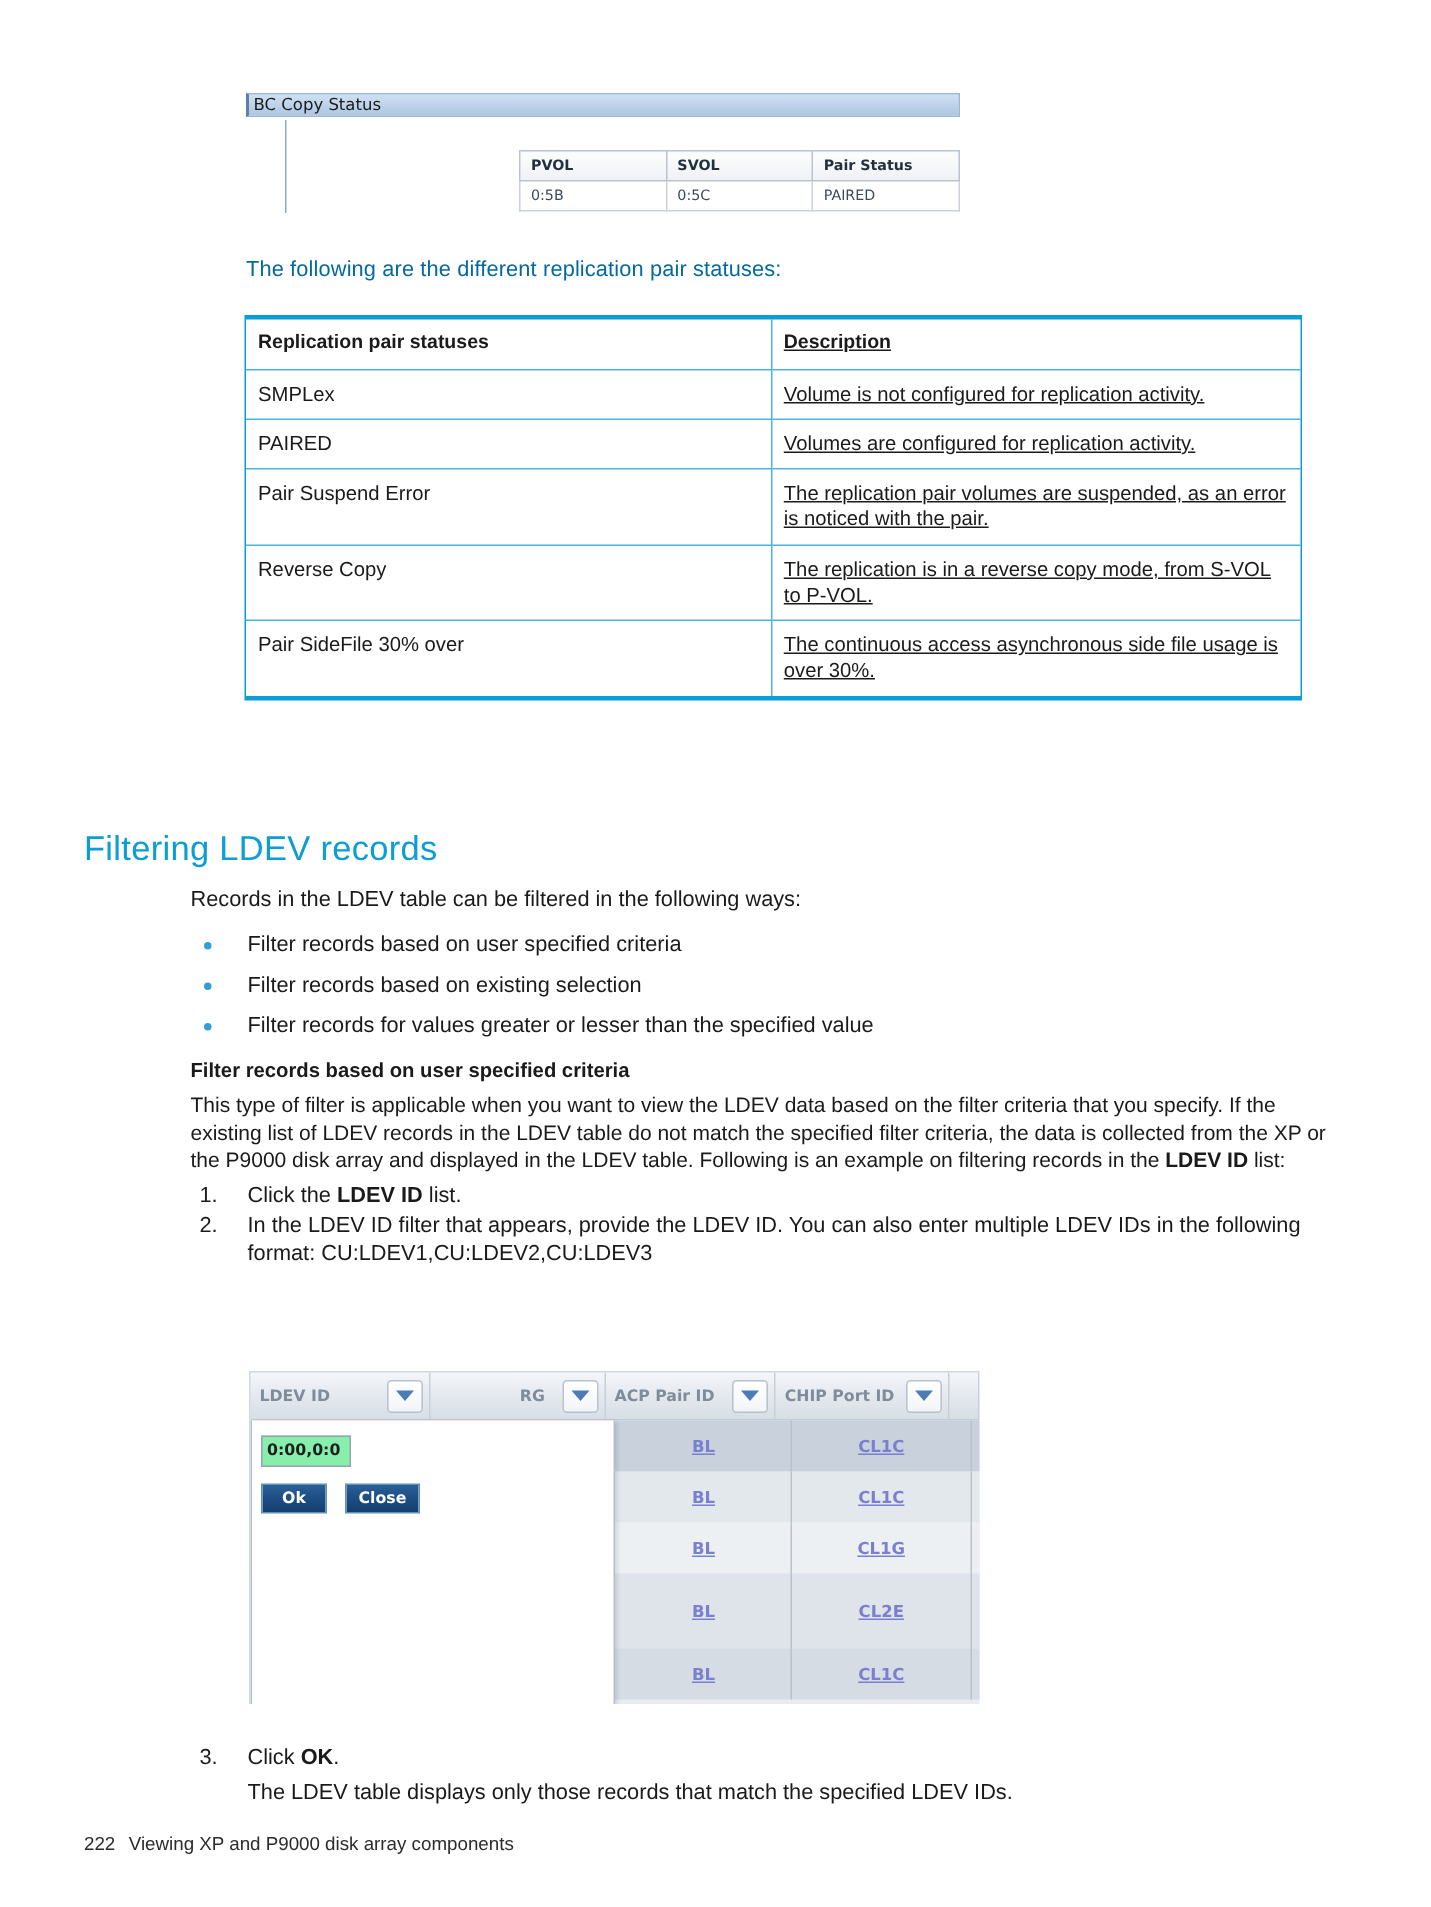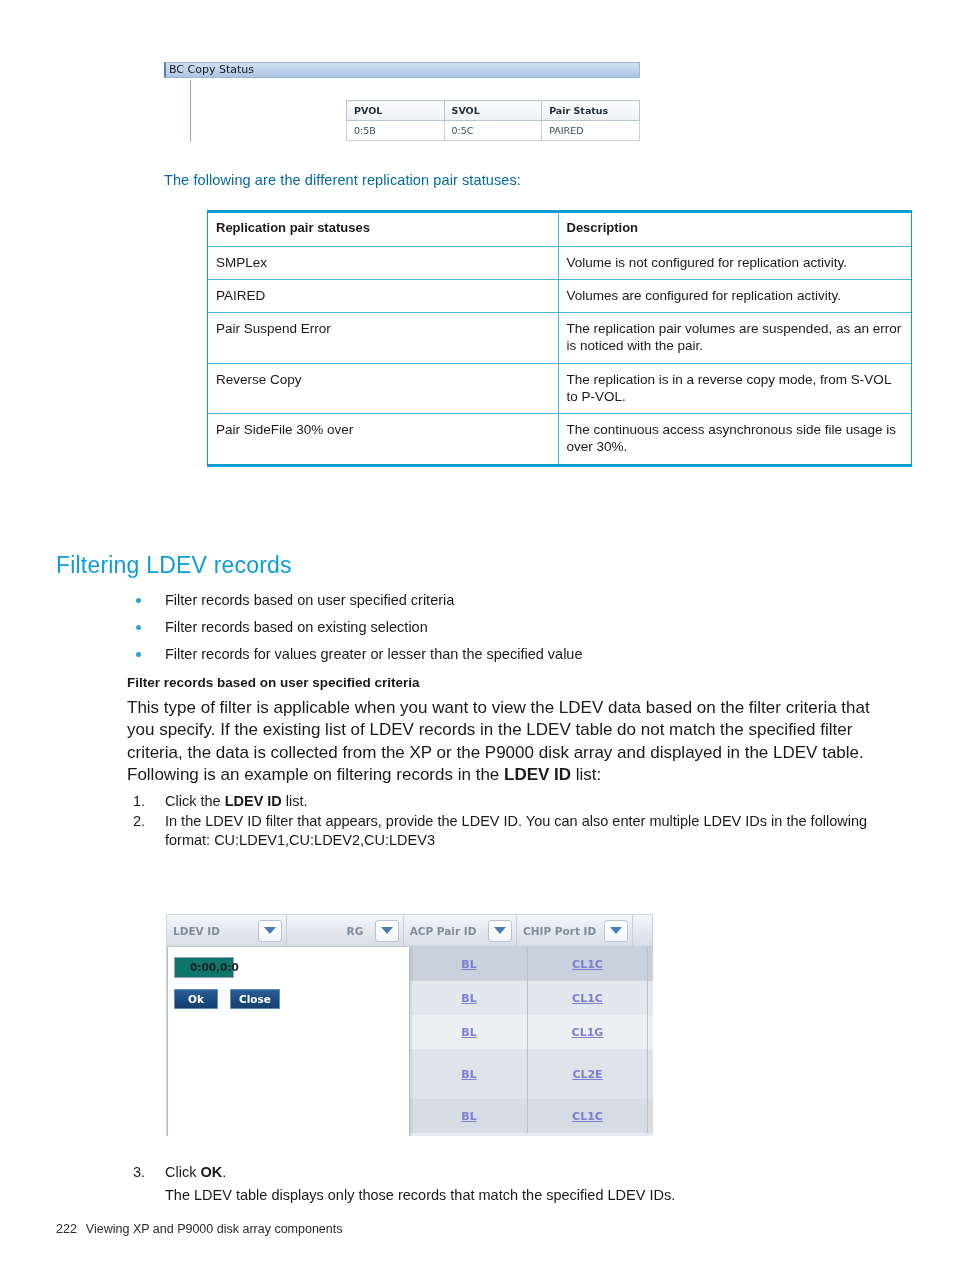--- a/index.html
+++ b/index.html
@@ -90,21 +90,20 @@
   
   .rep-table-wrap {
     position: absolute;
     left: 163px;
     top: 210px;
     width: 705px;
     border-top: 3px solid #0b9dd6;
     border-bottom: 3px solid #0b9dd6;
     border-left: 1px solid #0b9dd6;
     border-right: 1px solid #0b9dd6;
-    margin-left: 44px;
   }
   table.rep-table {
     width: 100%;
     border-collapse: collapse;
     font-size: 13.5px;
   }
   table.rep-table th,
   table.rep-table td {
     border: 1px solid #4ab4e0;
     text-align: left;
@@ -113,21 +112,21 @@
     line-height: 1.28;
   }
   table.rep-table th { font-weight: bold; font-size: 13px; padding-bottom: 9px; }
   table.rep-table th:first-child,
   table.rep-table td:first-child { width: 350px; }
   table.rep-table tr:first-child th { border-top: none; }
   table.rep-table tr:last-child td { border-bottom: none; }
   table.rep-table th:first-child,
   table.rep-table td:first-child { border-left: none; }
   table.rep-table th:last-child,
-  table.rep-table td:last-child { border-right: none; }
+  table.rep-table td:last-child { border-right: none; text-decoration: underline; }
 
   
   .section-heading {
     position: absolute;
     left: 56px;
     top: 552px;
     font-size: 23px;
     color: #0b9dd6;
     font-weight: normal;
     margin: 0;
@@ -162,21 +161,21 @@
     background: #2f9fd4;
   }
 
   .subheading {
     font-weight: bold;
     font-size: 13.5px;
     margin: 2px 0 5px 0;
   }
   .body-para {
     margin: 0 0 4px 0;
-    font-size: 17px;
+    font-size: 14px;
     line-height: 1.31;
   }
 
   ol.steps { list-style: none; margin: 6px 0 0 0; padding: 0; counter-reset: stepn; }
   ol.steps > li {
     position: relative;
     padding-left: 38px;
     margin-bottom: 1px;
     font-size: 14.5px;
     line-height: 1.31;
@@ -285,26 +284,26 @@
     border-top: none;
     box-shadow: 1px 1px 3px rgba(0,0,0,0.12);
   }
   .filter-input {
     position: absolute;
     left: 6px;
     top: 10px;
     width: 60px;
     height: 21px;
     border: 1px solid #97a3b1;
-    background: #0f766e;
+    background: #86efac;
     font-family: "DejaVu Sans", sans-serif;
     font-size: 10.5px;
     font-weight: bold;
     color: #1f1f1f;
-    padding: 0 15px;
+    padding: 0 3px;
     line-height: 19px;
   }
   .filter-btns { position: absolute; left: 6px; top: 42px; display: flex; gap: 12px; }
   .fbtn {
     min-width: 44px;
     height: 20px;
     background: linear-gradient(to bottom, #2c5f95 0%, #1d4f86 45%, #163f6e 100%);
     border: 1px solid #5f90c4;
     color: #ffffff;
     font-family: "DejaVu Sans", sans-serif;
@@ -387,20 +386,21 @@
           <td>The continuous access asynchronous side file usage is over 30%.</td>
         </tr>
       </tbody>
     </table>
   </div>
 
   <h2 class="section-heading">Filtering LDEV records</h2>
 
   <div class="indent-block">
 
+    <p class="para">Records in the LDEV table can be filtered in the following ways:</p>
 
     <ul class="bullets">
       <li>
         <span class="bullet-dot"></span>
         <span>Filter records based on user specified criteria</span>
       </li>
       <li>
         <span class="bullet-dot"></span>
         <span>Filter records based on existing selection</span>
       </li>

